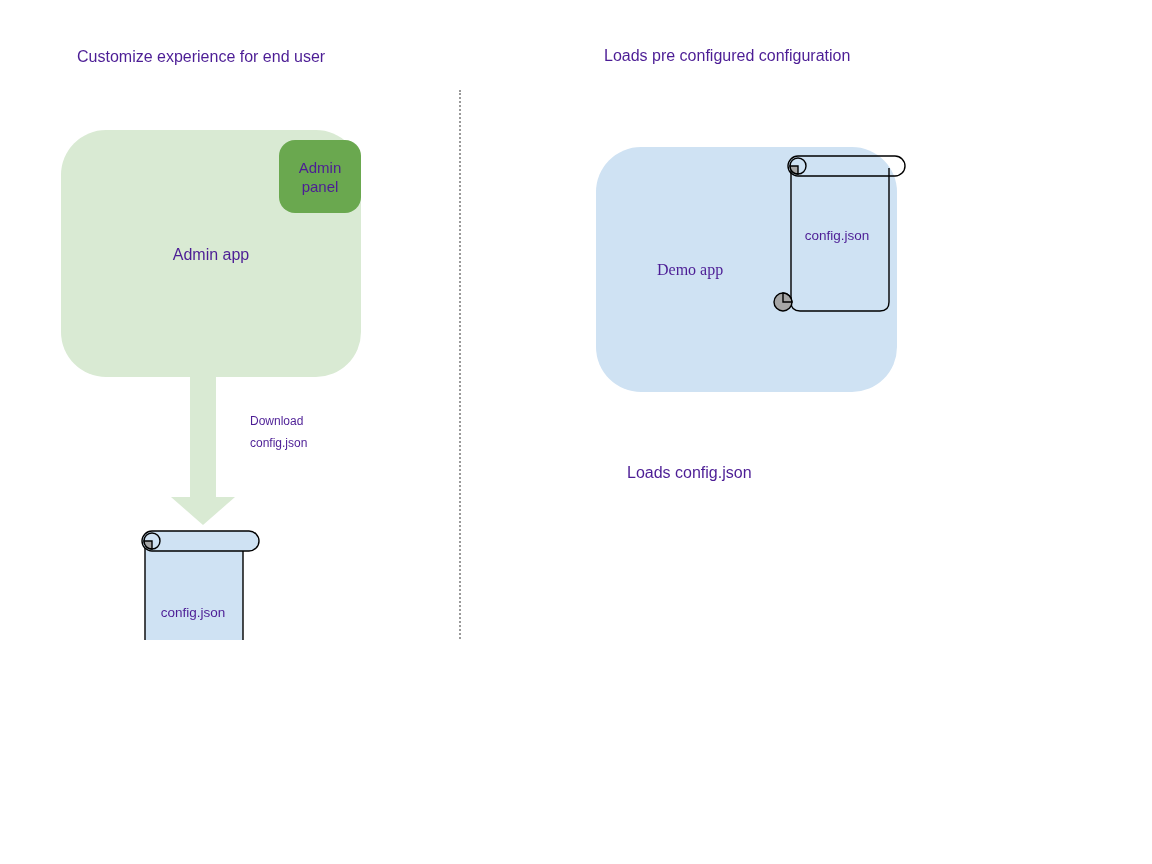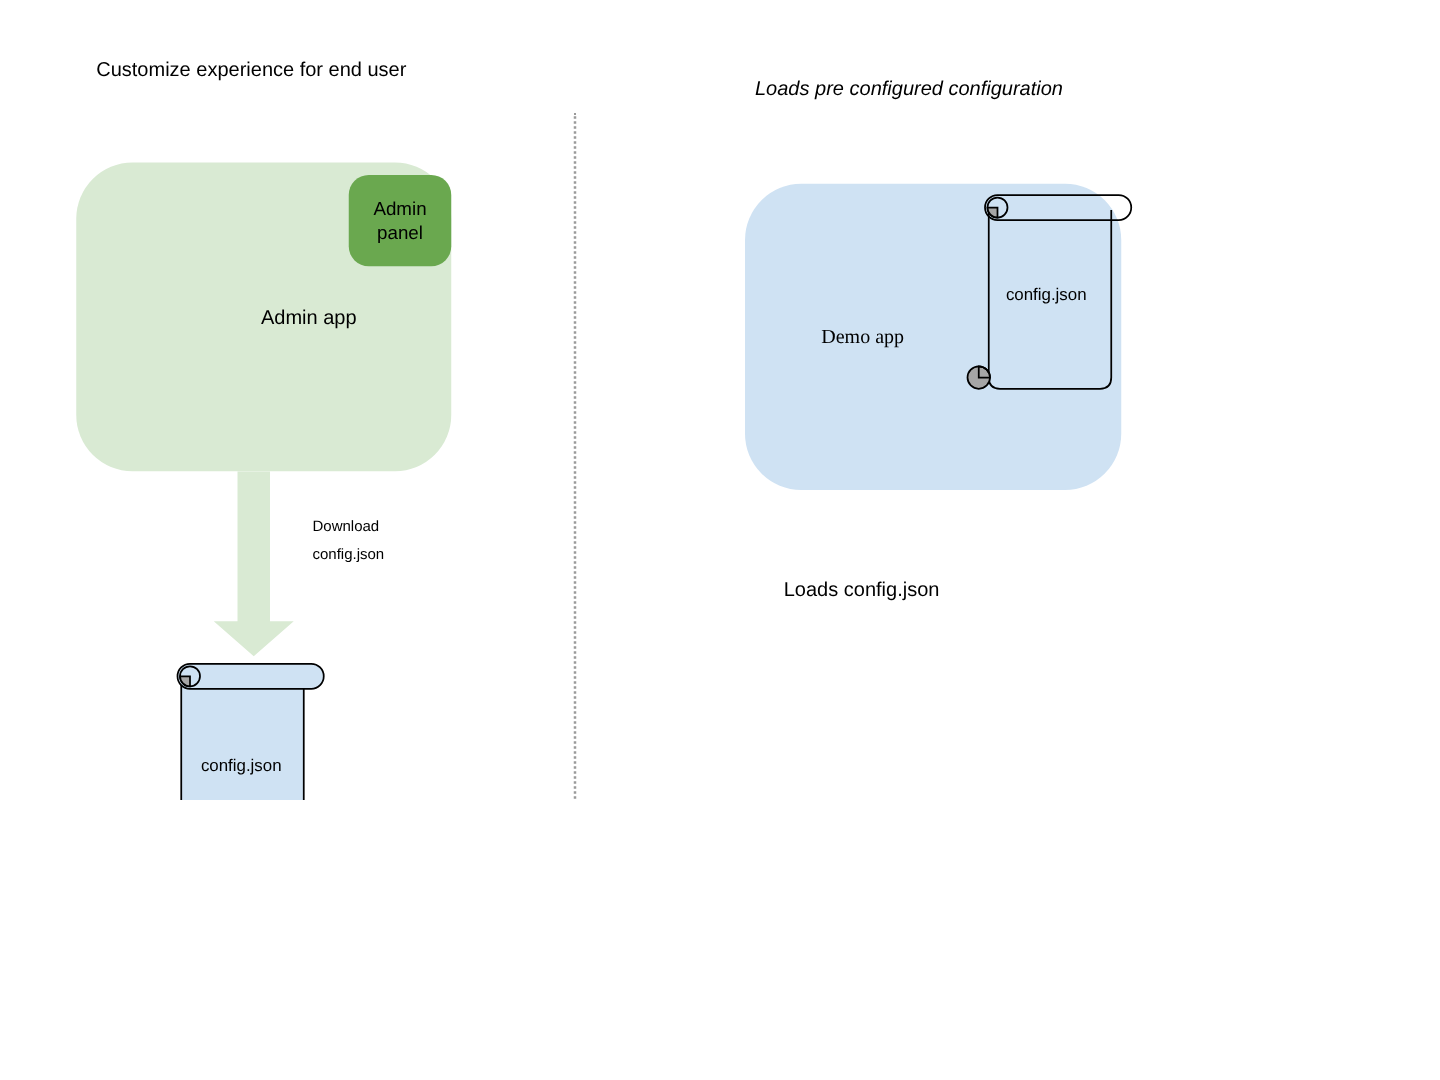--- a/index.html
+++ b/index.html
@@ -3,21 +3,21 @@
 <meta charset="utf-8">
 <style>
   html, body { margin: 0; padding: 0; background: #ffffff; }
   #canvas {
     position: relative;
     width: 1152px;
     height: 640px;
     background: #ffffff;
     overflow: hidden;
     font-family: "Liberation Sans", sans-serif;
-    color: #000000;
+    color: #4c1d95;
   }
   .abs { position: absolute; }
 
   .col-title {
     font-size: 16px;
     line-height: 19px;
     white-space: nowrap;
   }
 
   
@@ -39,21 +39,21 @@
     width: 82px; height: 73px;
     background: #6aa84f;
     border-radius: 16px;
     display: flex; align-items: center; justify-content: center;
     text-align: center;
     font-size: 15px; line-height: 19px;
     padding: 0 2px; box-sizing: border-box;
   }
   .admin-app-label {
     left: 61px; top: 246px; width: 300px;
-    text-align: center; font-size: 16px; padding-left: 36px;
+    text-align: center; font-size: 16px;
   }
 
   
   .arrow-svg { left: 170px; top: 377px; }
   .arrow-label {
     left: 250px; top: 410px;
     font-size: 12px; line-height: 22px;
   }
 
   
@@ -94,21 +94,21 @@
     width: 24px; height: 19px;
     background: #4a86c8;
   }
 </style>
 </head>
 <body>
 
 <div id="canvas">
 
   <div class="abs col-title" style="left:77px; top:47px;">Customize experience for end user</div>
-  <div class="abs col-title" style="left:604px; top:62px;font-style:italic;">Loads pre configured configuration</div>
+  <div class="abs col-title" style="left:604px; top:46px;">Loads pre configured configuration</div>
 
   <div class="abs divider"></div>
 
   <div class="abs admin-app-box"></div>
   <div class="abs admin-panel-box">
     <span>Admin panel</span>
   </div>
   <div class="abs admin-app-label">Admin app</div>
 
   <svg class="abs arrow-svg" width="66" height="150" viewBox="0 0 66 150">

